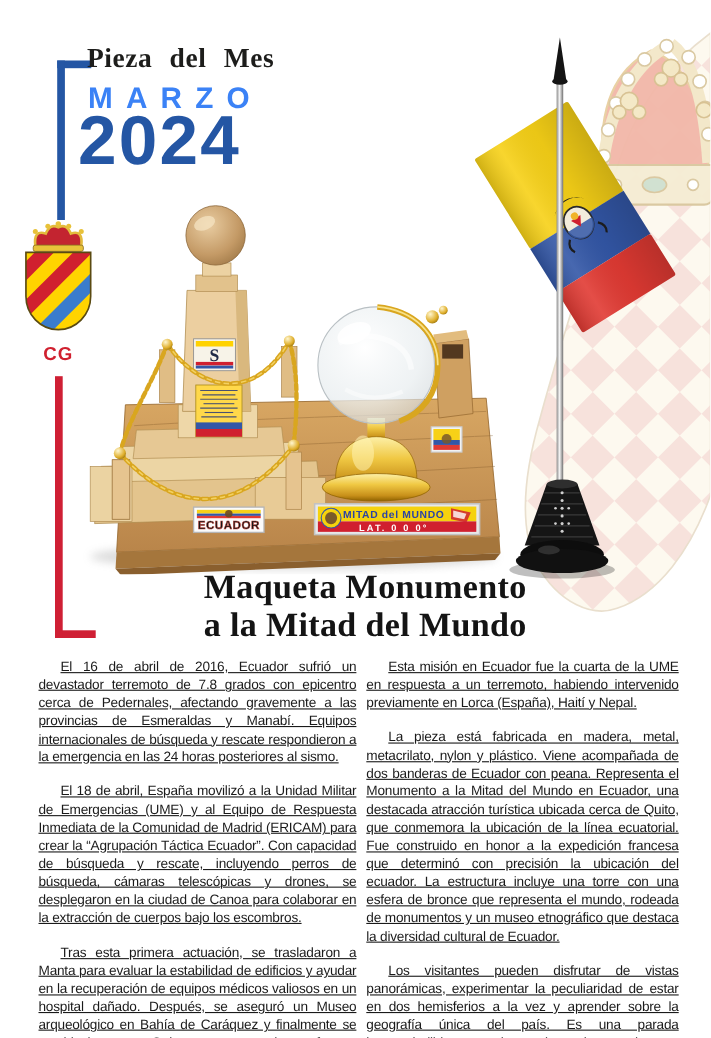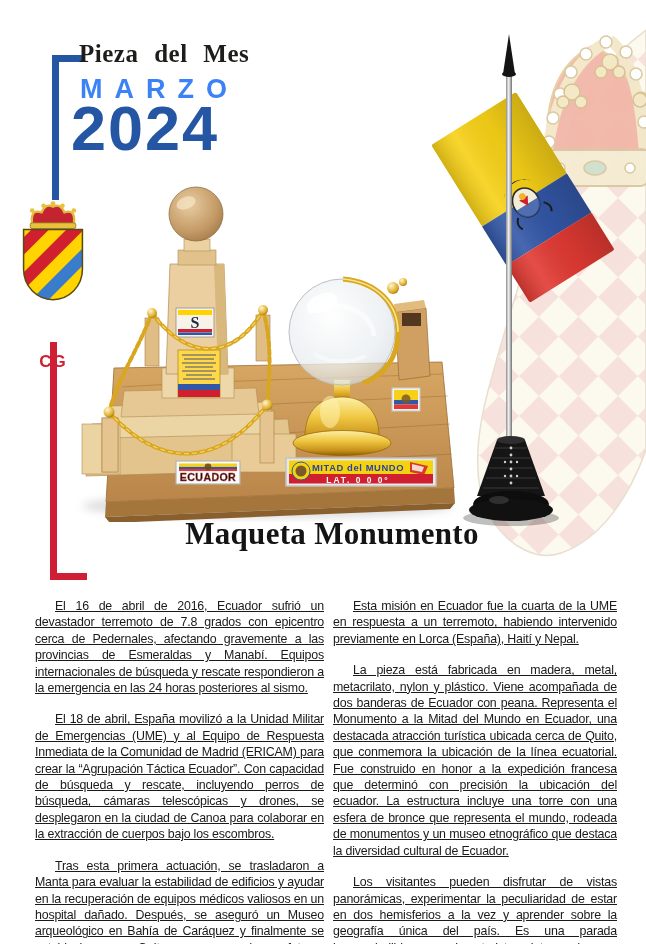--- a/index.html
+++ b/index.html
@@ -13,21 +13,21 @@
   .kicker{left:79px;top:40px;font-family:"Liberation Serif",serif;font-weight:700;
           font-size:25px;letter-spacing:.5px;word-spacing:9px;color:#1d1d1b;white-space:nowrap;}
   .month{left:80px;top:74px;font-weight:700;font-size:27px;letter-spacing:12px;
          color:#3b82f6;white-space:nowrap;}
   .year{left:71px;top:92px;font-weight:700;font-size:63px;letter-spacing:2px;
         color:#2456a4;white-space:nowrap;}
 
   
   .emblem{left:17px;top:201px;width:72px;height:112px;}
   .cg{left:17px;top:312px;width:72px;text-align:center;font-weight:700;
-      font-size:17px;color:#d0202f;letter-spacing:1px;margin-top:40px;}
+      font-size:17px;color:#d0202f;letter-spacing:1px;}
 
   .bracket-bottom{left:50px;top:342px;width:30px;height:231px;
                   border-left:7px solid #cf1f34;border-bottom:7px solid #cf1f34;}
 
   
   .watermark{left:420px;top:0;width:226px;height:575px;}
   .photo{left:62px;top:172px;width:410px;height:350px;}
   .deskflag{left:425px;top:28px;width:205px;height:500px;}
 
   
@@ -347,20 +347,21 @@
       </g>
       <ellipse cx="86" cy="476" rx="38" ry="13" fill="#0d0d0d"></ellipse>
       <ellipse cx="86" cy="482" rx="42" ry="11" fill="#111111"></ellipse>
       <ellipse cx="74" cy="472" rx="10" ry="4" fill="#3d3d3d" opacity="0.7"></ellipse>
       <ellipse cx="86" cy="412" rx="14" ry="4" fill="#2e2e2e"></ellipse>
     </g>
   </svg>
 
   <div class="abs title">
     <div>Maqueta Monumento</div>
+    <div>a la Mitad del Mundo</div>
   </div>
 
   <div class="abs col col-1">
     <p>El 16 de abril de 2016, Ecuador sufrió un devastador terremoto de 7.8 grados con epicentro cerca de Pedernales, afectando gravemente a las provincias de Esmeraldas y Manabí. Equipos internacionales de búsqueda y rescate respondieron a la emergencia en las 24 horas posteriores al sismo.</p>
     <p>El 18 de abril, España movilizó a la Unidad Militar de Emergencias (UME) y al Equipo de Respuesta Inmediata de la Comunidad de Madrid (ERICAM) para crear la “Agrupación Táctica Ecuador”. Con capacidad de búsqueda y rescate, incluyendo perros de búsqueda, cámaras telescópicas y drones, se desplegaron en la ciudad de Canoa para colaborar en la extracción de cuerpos bajo los escombros.</p>
     <p>Tras esta primera actuación, se trasladaron a Manta para evaluar la estabilidad de edificios y ayudar en la recuperación de equipos médicos valiosos en un hospital dañado. Después, se aseguró un Museo arqueológico en Bahía de Caráquez y finalmente se establecieron en Quito para responder a futuras contingencias.</p>
   </div>
   <div class="abs col col-2">
     <p>Esta misión en Ecuador fue la cuarta de la UME en respuesta a un terremoto, habiendo intervenido previamente en Lorca (España), Haití y Nepal.</p>
     <p>La pieza está fabricada en madera, metal, metacrilato, nylon y plástico. Viene acompañada de dos banderas de Ecuador con peana. Representa el Monumento a la Mitad del Mundo en Ecuador, una destacada atracción turística ubicada cerca de Quito, que conmemora la ubicación de la línea ecuatorial. Fue construido en honor a la expedición francesa que determinó con precisión la ubicación del ecuador. La estructura incluye una torre con una esfera de bronce que representa el mundo, rodeada de monumentos y un museo etnográfico que destaca la diversidad cultural de Ecuador.</p>

